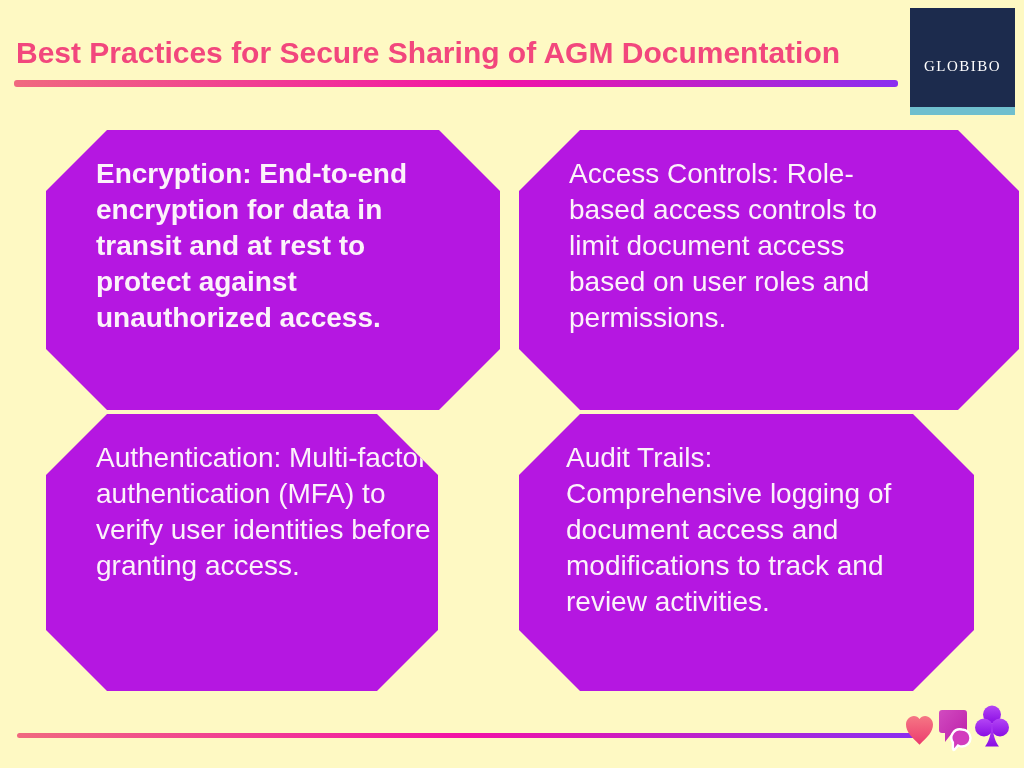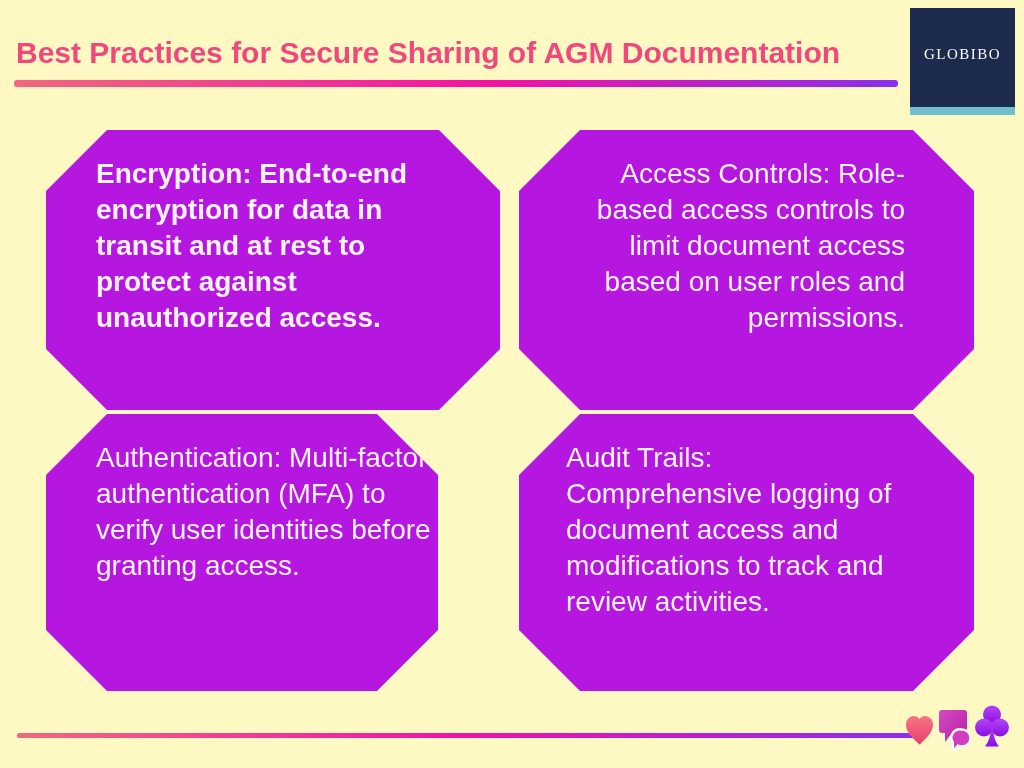--- a/index.html
+++ b/index.html
@@ -26,42 +26,42 @@
     position:absolute;left:14px;top:80px;width:884px;height:7px;border-radius:3px;
     background:linear-gradient(90deg,var(--grad-start) 0%,var(--grad-mid) 55%,var(--grad-end) 100%);
   }
 
   .logo{
     position:absolute;left:910px;top:8px;width:105px;height:99px;
     background:var(--logo-bg);
     display:flex;align-items:flex-start;justify-content:center;
   }
   .logo-text{
-    margin-top:38px;
+    margin-top:50px;
     font-family:"Liberation Serif", serif;
     font-size:15px;color:#ffffff;letter-spacing:1.5px;
   }
   .logo-strip{
     position:absolute;left:910px;top:107px;width:105px;height:8px;
     background:var(--logo-accent);
   }
 
   .card{
     position:absolute;
     background:var(--card-fill);
     clip-path:polygon(61px 0, calc(100% - 61px) 0, 100% 61px,
                       100% calc(100% - 61px), calc(100% - 61px) 100%,
                       61px 100%, 0 calc(100% - 61px), 0 61px);
     color:var(--card-text);
     font-size:28px;line-height:36px;
     padding:26px 0 0 50px;
   }
   .card .card-text{width:336px;}
   .card1{left:46px;top:130px;width:454px;height:280px;font-weight:bold;}
-  .card2{left:519px;top:130px;width:455px;height:280px;text-align:right;}
+  .card2{left:519px;top:130px;width:500px;height:280px;}
   .card3{left:46px;top:414px;width:392px;height:277px;}
   .card4{left:519px;top:414px;width:455px;height:277px;padding-left:47px;}
 
   .footer-rule{
     position:absolute;left:17px;top:733px;width:898px;height:5px;border-radius:3px;
     background:linear-gradient(90deg,var(--grad-start) 0%,var(--grad-mid) 50%,var(--grad-end) 100%);
   }
   .footer-icons{
     position:absolute;left:906px;top:704px;width:110px;height:50px;
     display:flex;align-items:flex-start;

